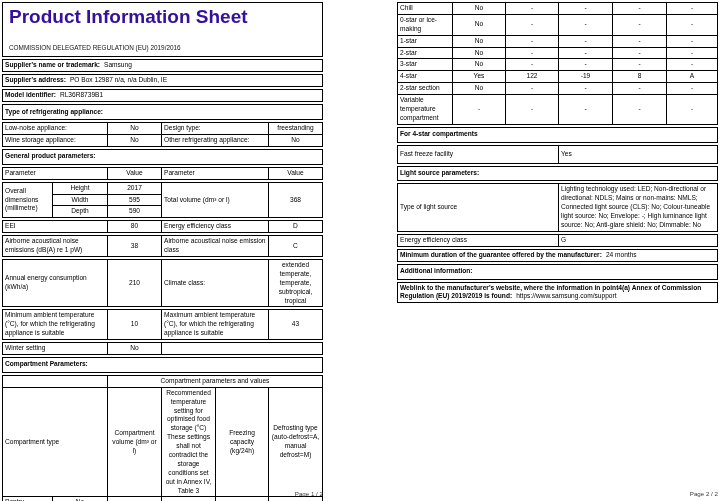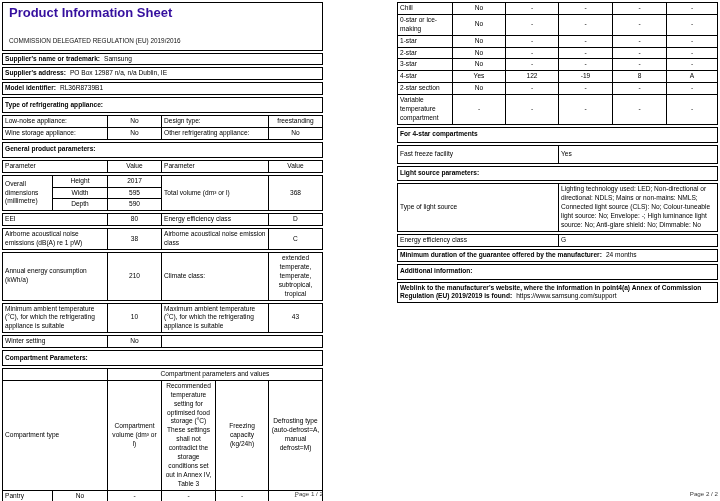--- a/index.html
+++ b/index.html
@@ -7,21 +7,21 @@
   body{position:relative;font-family:"Liberation Sans",sans-serif;color:#000;font-size:6.6px;line-height:1.35}
   .page{position:absolute;top:2px}
   #p1{left:2px;width:321px}
   #p2{left:397px;width:321px}
   table{border-collapse:collapse;table-layout:fixed;width:100%;margin-bottom:2px}
   td{border:1px solid #000;padding:1px 2px;vertical-align:middle;word-wrap:break-word}
   .c{text-align:center}
   .b{font-weight:bold}
   .vs{margin-left:4px;font-weight:normal}
   .titleblk{border:1px solid #000;margin-bottom:2px;padding:3px 6px 4px}
-  h1{font-size:13px;font-weight:bold;color:#350f9e;line-height:1.15;margin-bottom:16px;font-family:"Liberation Sans",sans-serif}
+  h1{font-size:19px;font-weight:bold;color:#350f9e;line-height:1.15;margin-bottom:16px;font-family:"Liberation Sans",sans-serif}
   .sub{font-size:6.4px;color:#111}
   .secbar td{font-weight:bold;padding:2.5px 2px}
   .tall td{padding-top:4px;padding-bottom:4px}
   .footer{position:absolute;top:490px;font-size:6.2px;color:#3a3a3a;text-align:right}
   #f1{left:2px;width:321px}
   #f2{left:397px;width:321px}
 </style>
 </head>
 <body>
 

